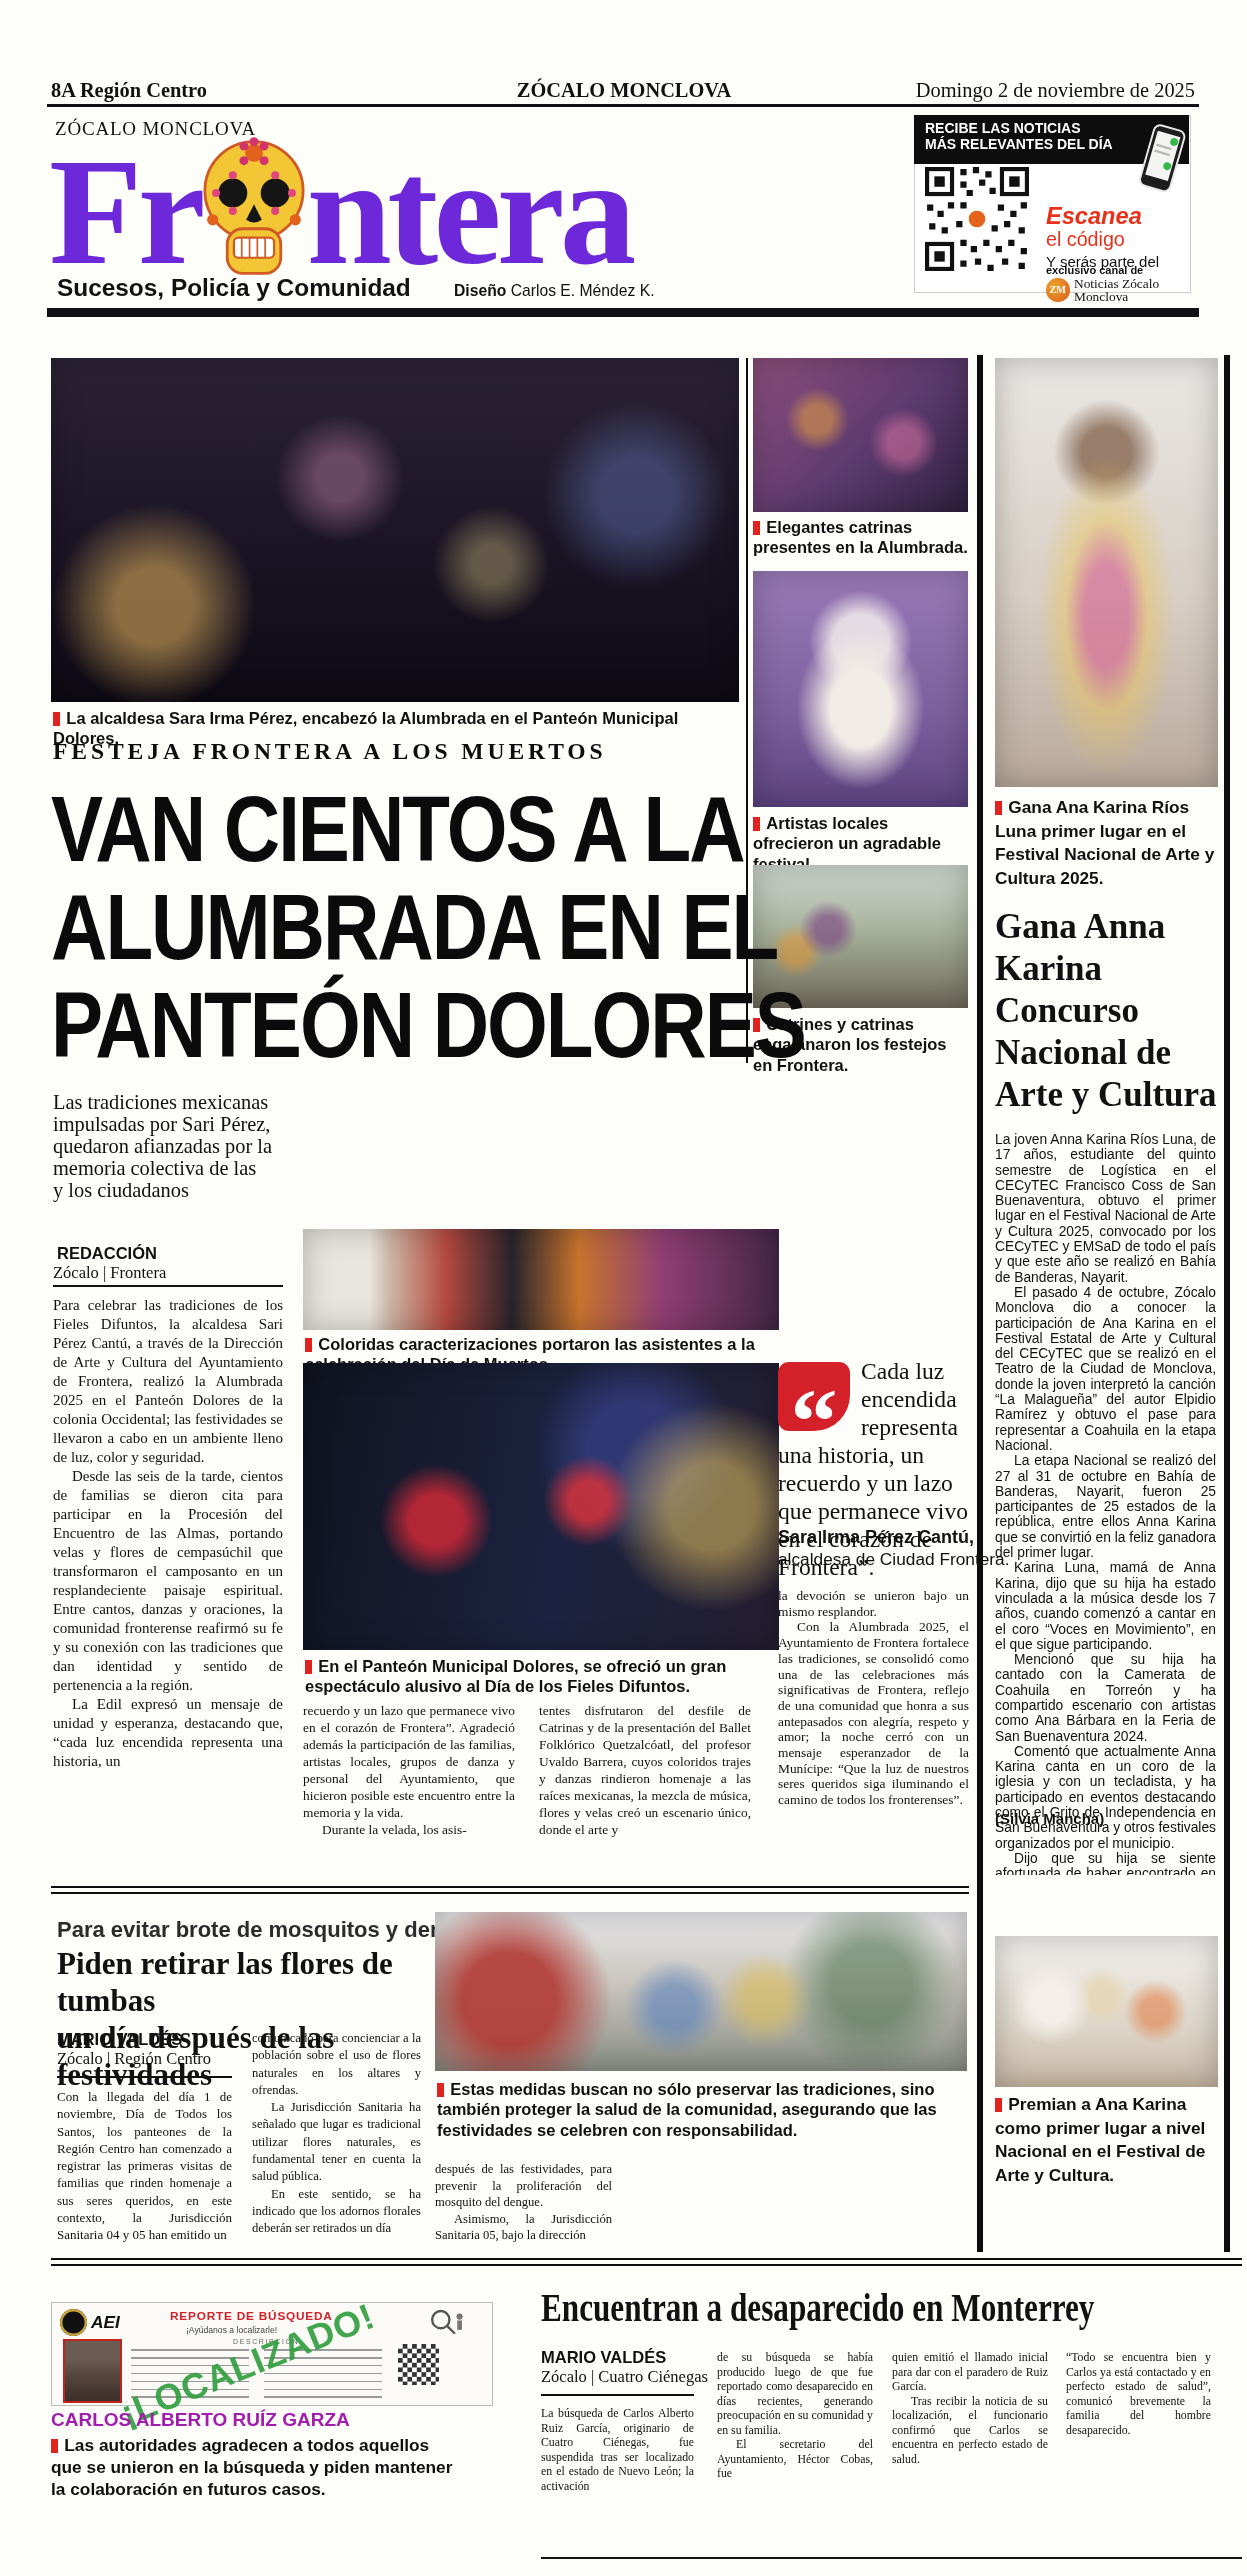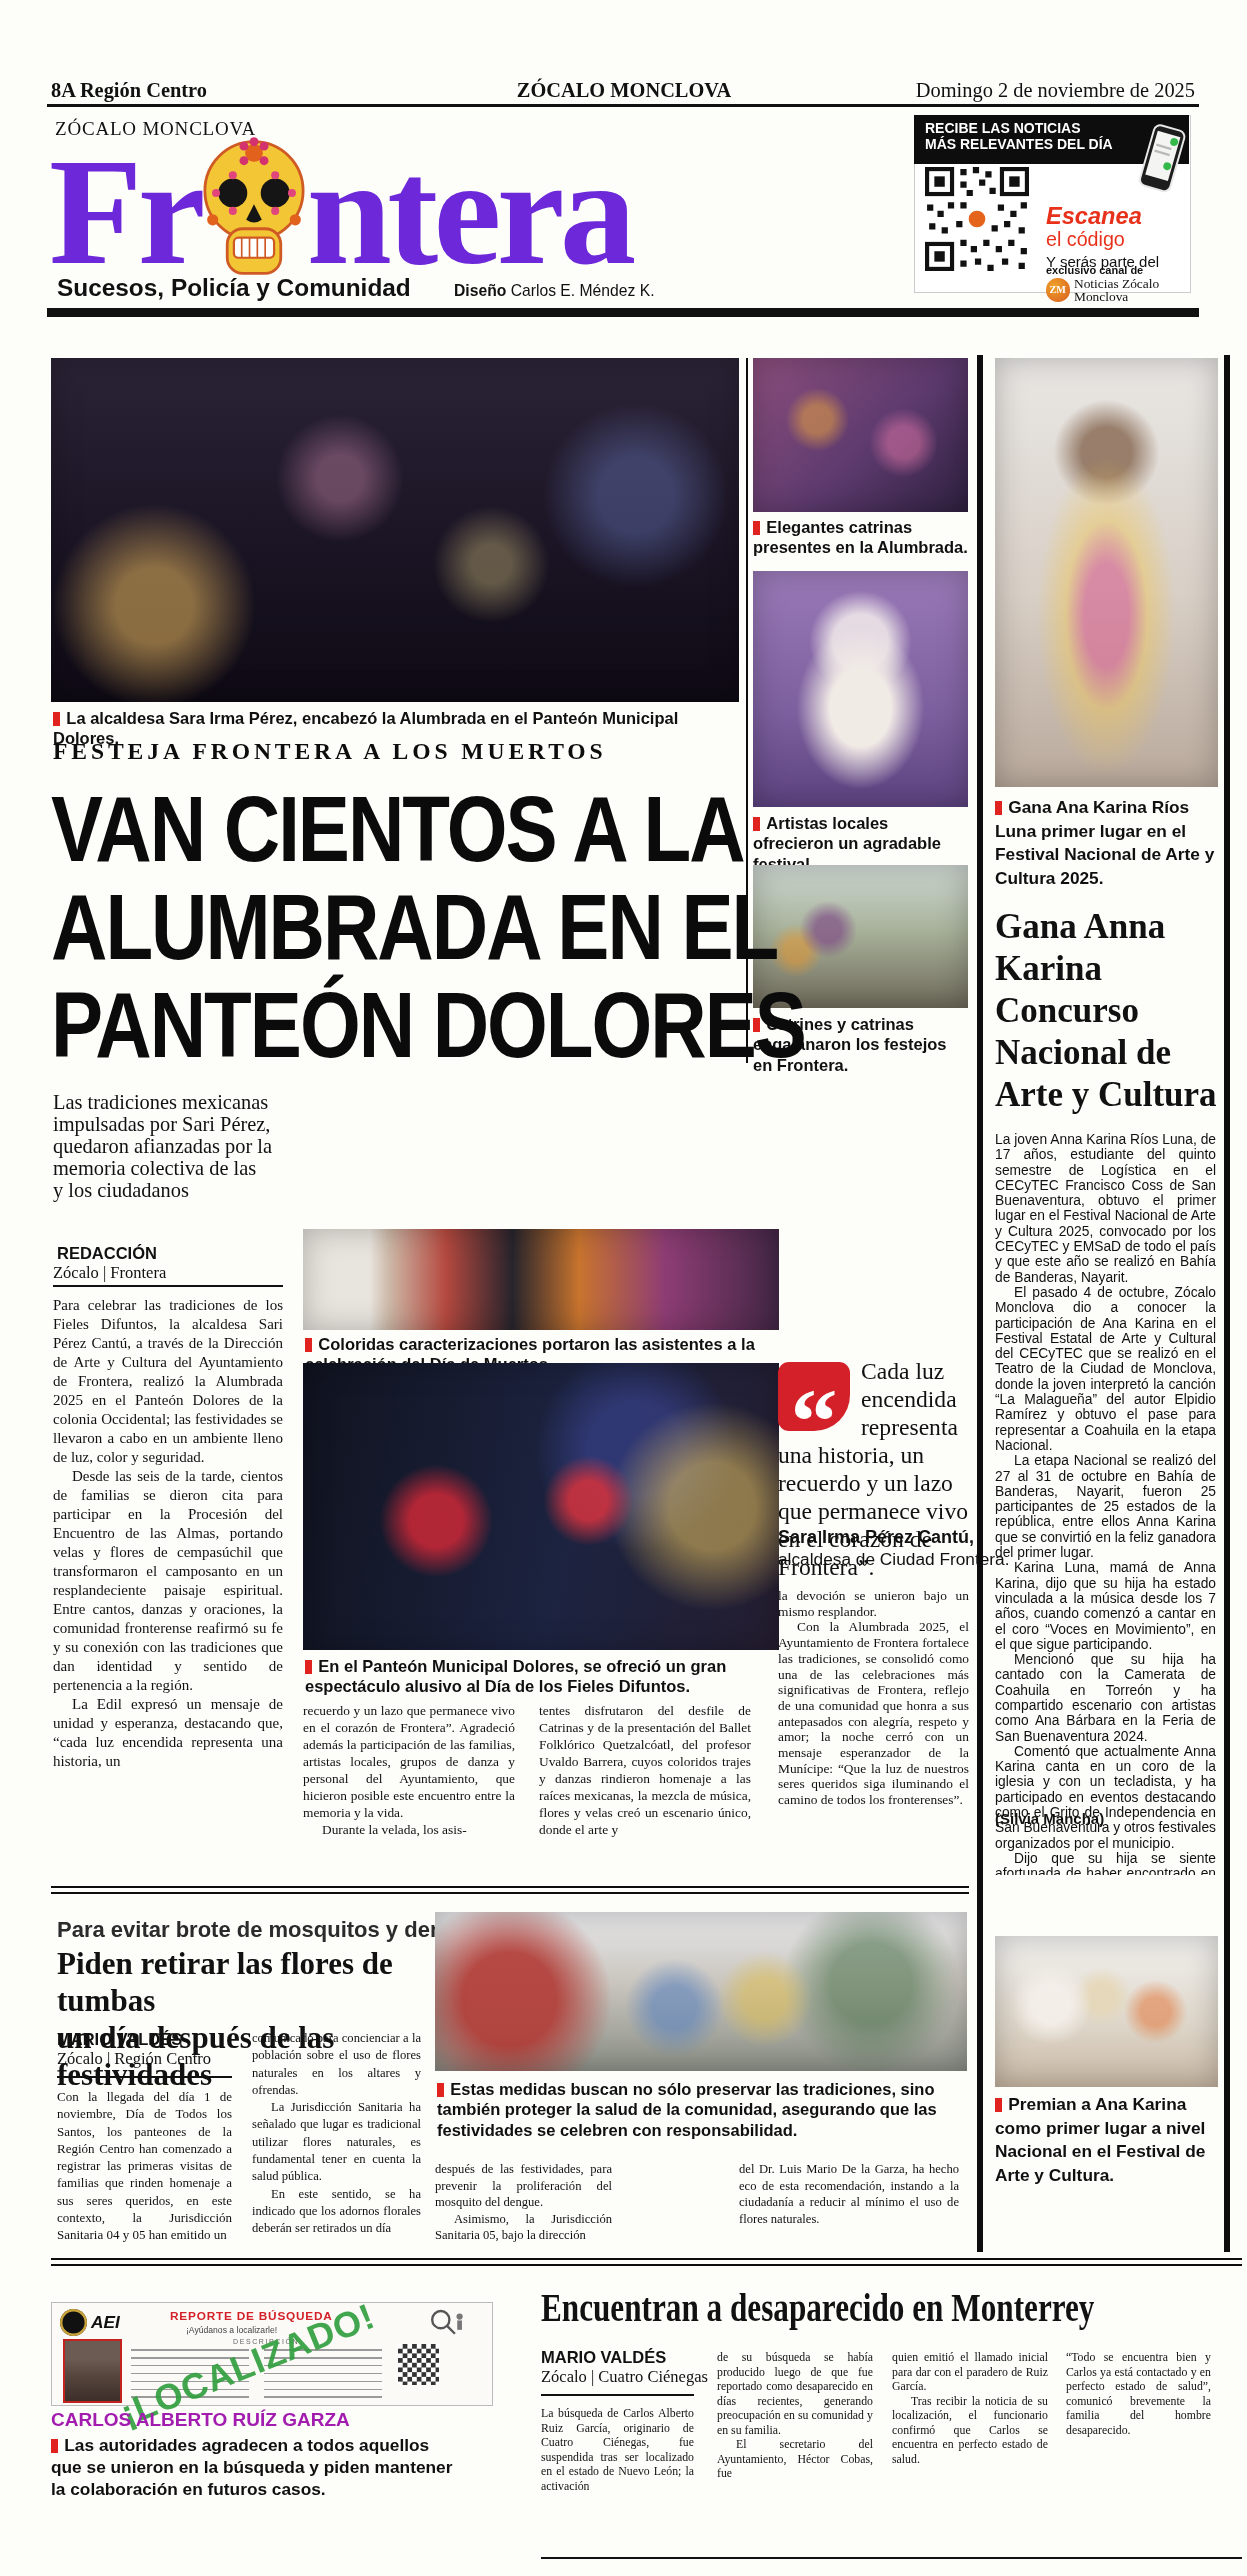--- a/index.html
+++ b/index.html
@@ -277,23 +277,20 @@
         radial-gradient(circle at 45% 60%, rgba(90,130,190,.6) 0 7%, rgba(90,130,190,0) 16%),
         radial-gradient(circle at 62% 55%, rgba(220,190,90,.6) 0 6%, rgba(220,190,90,0) 14%),
         radial-gradient(circle at 82% 45%, rgba(70,110,70,.55) 0 9%, rgba(70,110,70,0) 20%),
         linear-gradient(180deg,#e8e8ea 0%,#c9c5be 45%,#8a8f86 100%)"></div>
   <div class="abs cap" style="left:437px;top:2079px;width:522px"><span class="mk"></span><span>Estas medidas buscan no sólo preservar las tradiciones, sino también proteger la salud de la comunidad, asegurando que las festividades se celebren con responsabilidad.</span></div>
 
   <div class="abs body" style="left:435px;top:2161px;width:177px;height:94px;font-size:12.6px;line-height:16.5px">
     <p>después de las festividades, para prevenir la proliferación del mosquito del dengue.</p>
     <p>Asimismo, la Jurisdicción Sanitaria 05, bajo la dirección</p>
   </div>
-  <div class="abs body" style="left:739px;top:2161px;width:220px;height:94px;font-size:12.6px;line-height:16.5px">
-    <p>del Dr. Luis Mario De la Garza, ha hecho eco de esta recomendación, instando a la ciudadanía a reducir al mínimo el uso de flores naturales.</p>
-  </div>
 
   <div class="abs drule" style="left:51px;top:2258px;width:1191px"></div>
 
   <div class="abs card" style="left:51px;top:2302px;width:440px;height:102px">
     <div class="abs" style="left:7.9px;top:6.3px;width:27px;height:27px;border-radius:50%;background:#111;
          box-shadow:inset 0 0 0 2.4px #c9a33a"></div>
     <div class="abs sans" style="left:39px;top:9.4px;font-size:17.3px;font-weight:700;font-style:italic;color:#111">AEI</div>
     <div class="abs sans" style="left:118px;top:6.3px;font-size:11.8px;font-weight:700;color:#d42028;letter-spacing:0.8px">REPORTE DE BÚSQUEDA</div>
     <div class="abs sans" style="left:134px;top:22px;font-size:8.6px;color:#444">¡Ayúdanos a localizarle!</div>
     <svg class="abs" style="left:370px;top:3.9px" width="47" height="30" viewBox="0 0 60 38">

